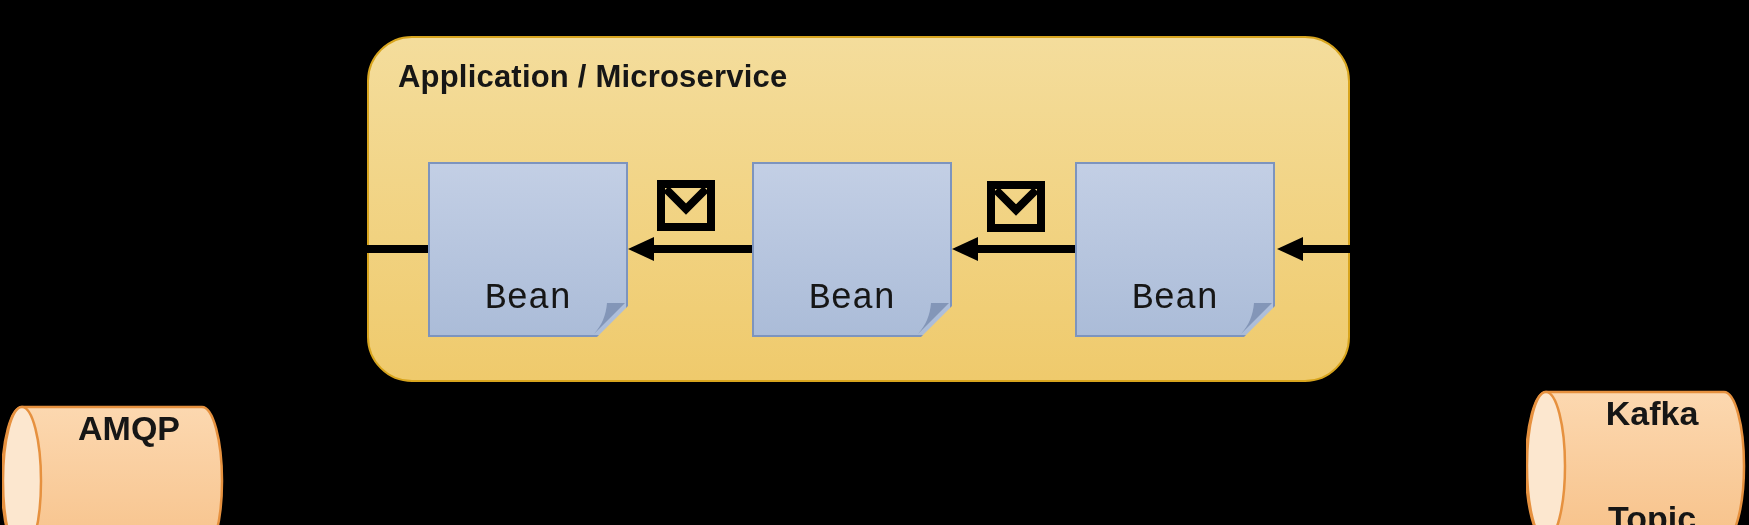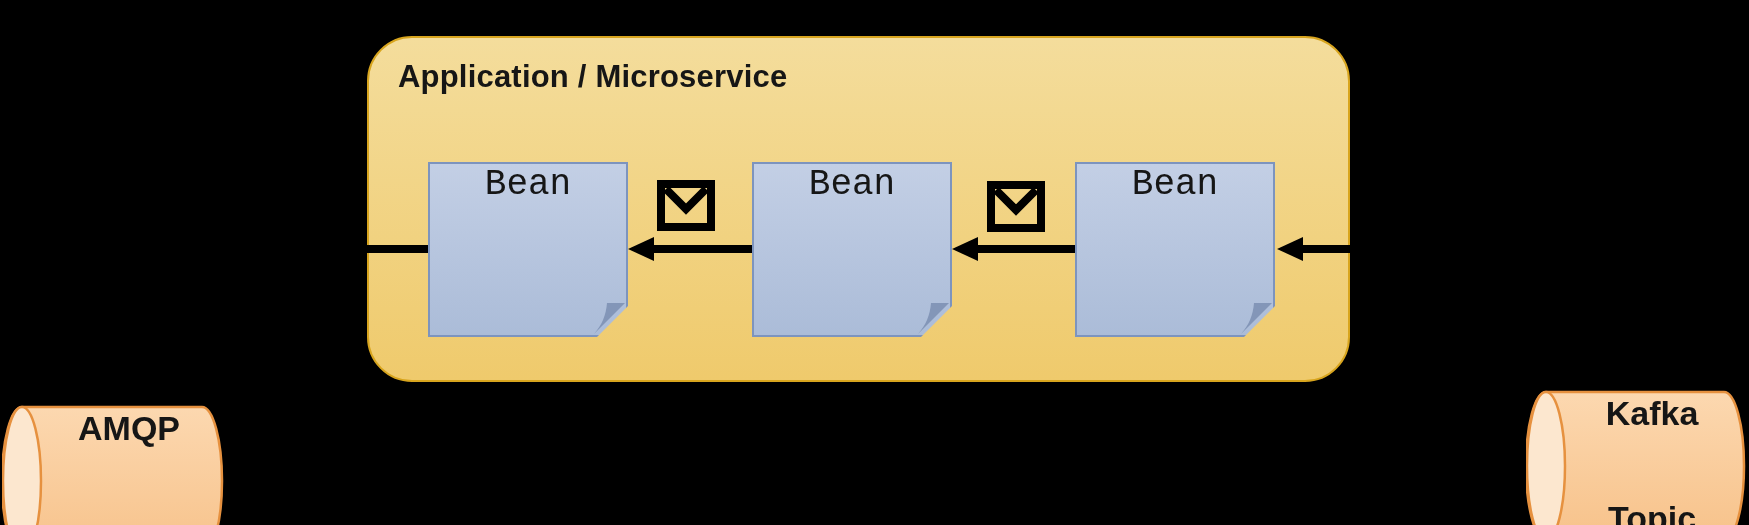--- a/index.html
+++ b/index.html
@@ -47,21 +47,21 @@
   
   .bean {
     position: absolute;
     top: 128px;
     width: 200px; height: 175px;
     box-sizing: border-box;
     border: 2px solid var(--bean-border, #7D94BE);
     background: linear-gradient(180deg, var(--bean-fill-top, #C3CFE5) 0%, var(--bean-fill-bottom, #ABBCD8) 100%);
     clip-path: polygon(0 0, 100% 0, 100% calc(100% - 31px), calc(100% - 31px) 100%, 0 100%);
     display: flex;
-    align-items: flex-start;
+    align-items: flex-end;
     justify-content: center;
     padding-bottom: 16px;
     z-index: 3;
     filter: drop-shadow(2px 3px 3px rgba(0,0,0,0.22));
   }
   .bean-label {
     font-family: "Liberation Mono", monospace;
     font-size: 36px;
     color: var(--text, #161616);
   }

